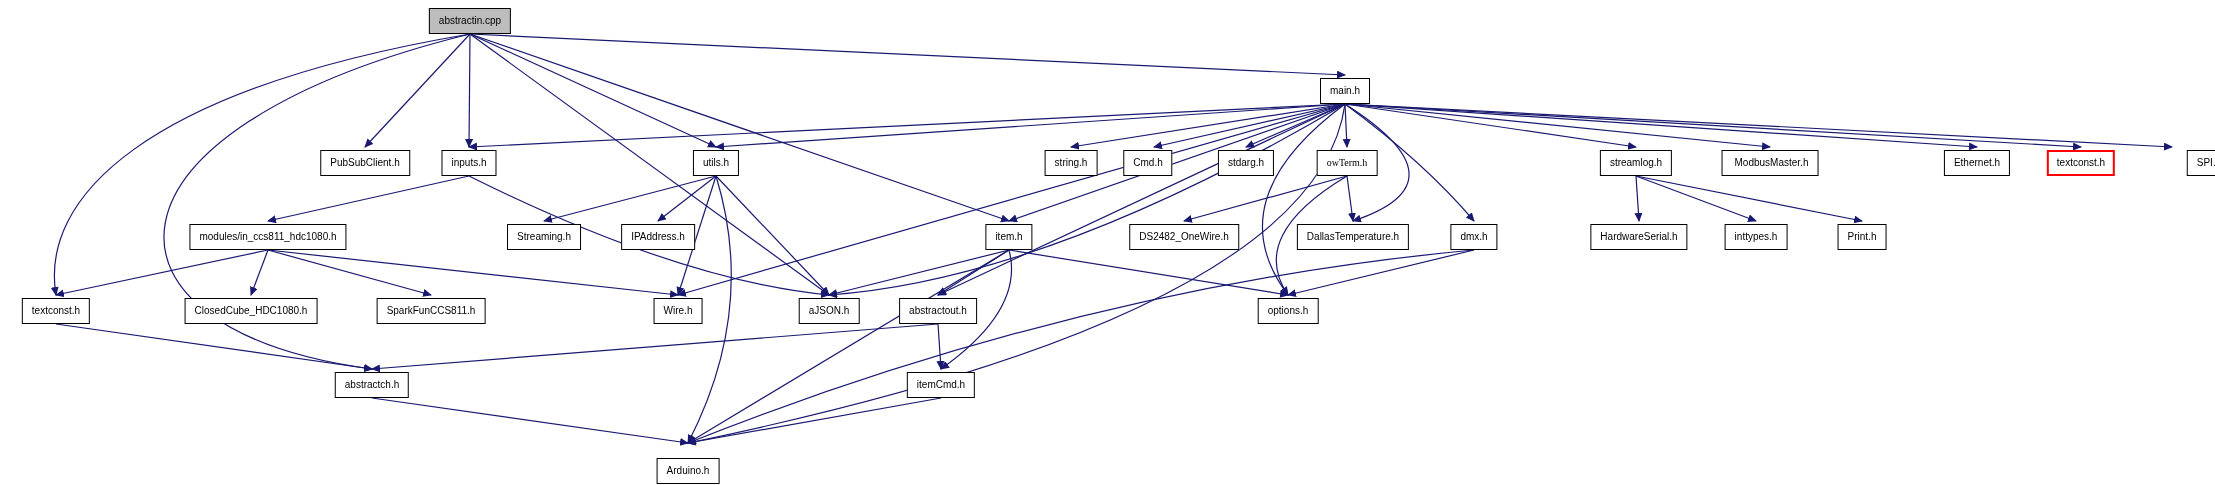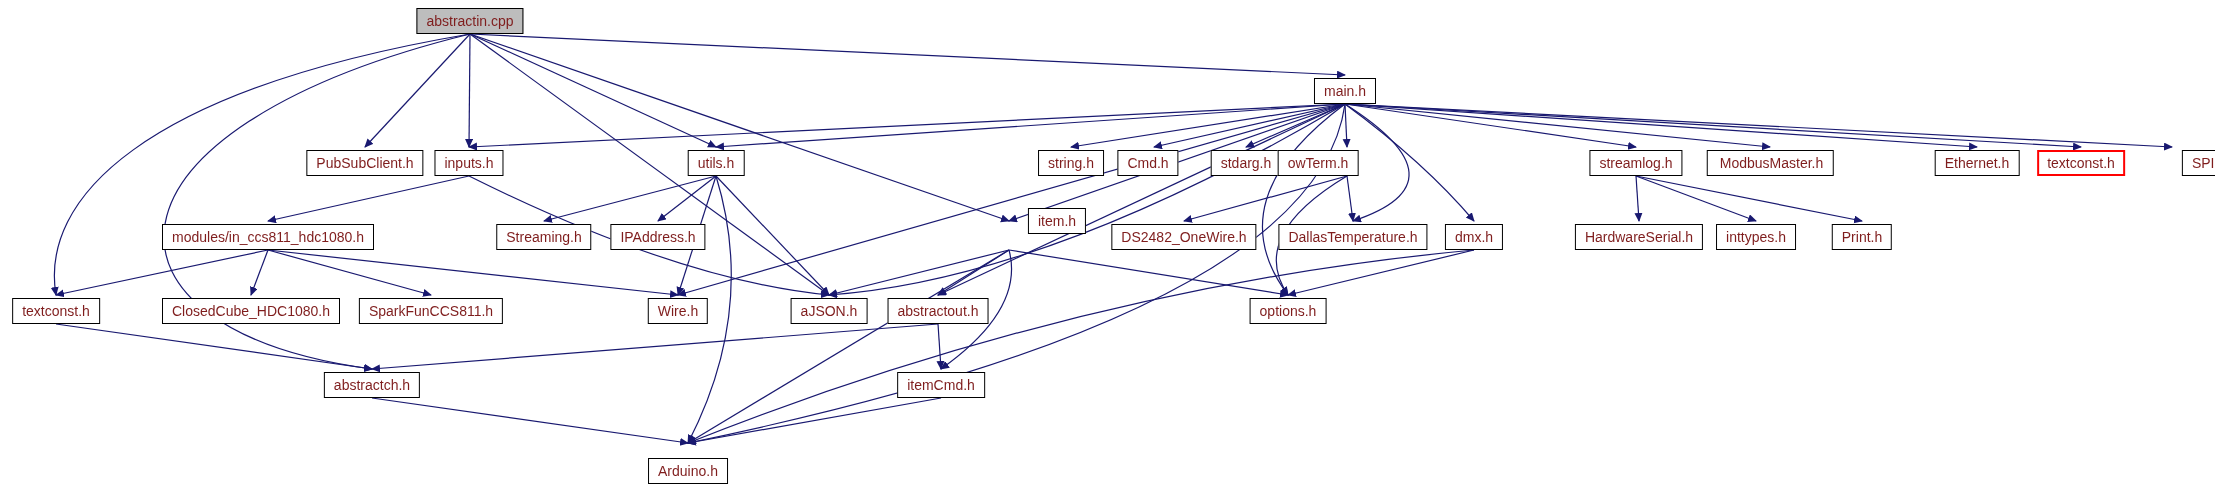--- a/index.html
+++ b/index.html
@@ -12,23 +12,23 @@
   }
   svg.edges{position:absolute;left:0;top:0;width:2215px;height:485px;z-index:0;}
   .node{
     position:absolute;
     transform:translateX(-50%);
     box-sizing:border-box;
     height:26px;
     padding:3px 9px;
     border:1px solid #000000;
     background:#ffffff;
-    font-size:14px;
+    font-size:10px;
     line-height:18px;
-    color:#7f1d1d;
+    color:#000000;
     white-space:nowrap;
     text-align:center;
     z-index:1;
     cursor:pointer;
   }
   .node.root{background:#bdbdbd;font-weight:normal;}
   .node.alert{border-width:2px;border-color:#ff0000;padding:2px 8px;}
   .edge{fill:none;stroke:#191970;stroke-width:1.2px;}
 </style>
 </head>
@@ -102,30 +102,30 @@
   </svg>
   <div id="node-layer">
       <div class="node root" style="left: 470px; top: 8px;">abstractin.cpp</div>
       <div class="node" style="left: 1345px; top: 78px;">main.h</div>
       <div class="node" style="left: 365px; top: 150px;">PubSubClient.h</div>
       <div class="node" style="left: 469px; top: 150px;">inputs.h</div>
       <div class="node" style="left: 716px; top: 150px;">utils.h</div>
       <div class="node" style="left: 1071px; top: 150px;">string.h</div>
       <div class="node" style="left: 1148px; top: 150px;">Cmd.h</div>
       <div class="node" style="left: 1246px; top: 150px;">stdarg.h</div>
-      <div class="node" style="left: 1318px; top: 150px;">owTerm.h</div>
+      <div class="node" style="left: 1347px; top: 150px; font-family: Liberation Serif, serif;">owTerm.h</div>
       <div class="node" style="left: 1636px; top: 150px;">streamlog.h</div>
       <div class="node" style="left: 1770px; top: 150px; padding-left: 12px;">ModbusMaster.h</div>
       <div class="node" style="left: 1977px; top: 150px;">Ethernet.h</div>
       <div class="node alert" style="left: 2081px; top: 150px;">textconst.h</div>
       <div class="node" style="left: 2172px; top: 150px; margin-left: 37px;">SPI.h</div>
       <div class="node" style="left: 268px; top: 224px;">modules/in_ccs811_hdc1080.h</div>
       <div class="node" style="left: 544px; top: 224px;">Streaming.h</div>
       <div class="node" style="left: 658px; top: 224px;">IPAddress.h</div>
-      <div class="node" style="left: 1009px; top: 208px; margin-left: 48px;">item.h</div>
+      <div class="node" style="left: 1009px; top: 224px;">item.h</div>
       <div class="node" style="left: 1184px; top: 224px;">DS2482_OneWire.h</div>
       <div class="node" style="left: 1353px; top: 224px;">DallasTemperature.h</div>
       <div class="node" style="left: 1474px; top: 224px;">dmx.h</div>
       <div class="node" style="left: 1639px; top: 224px;">HardwareSerial.h</div>
       <div class="node" style="left: 1756px; top: 224px;">inttypes.h</div>
       <div class="node" style="left: 1862px; top: 224px;">Print.h</div>
       <div class="node" style="left: 56px; top: 298px;">textconst.h</div>
       <div class="node" style="left: 251px; top: 298px;">ClosedCube_HDC1080.h</div>
       <div class="node" style="left: 431px; top: 298px;">SparkFunCCS811.h</div>
       <div class="node" style="left: 678px; top: 298px;">Wire.h</div>

